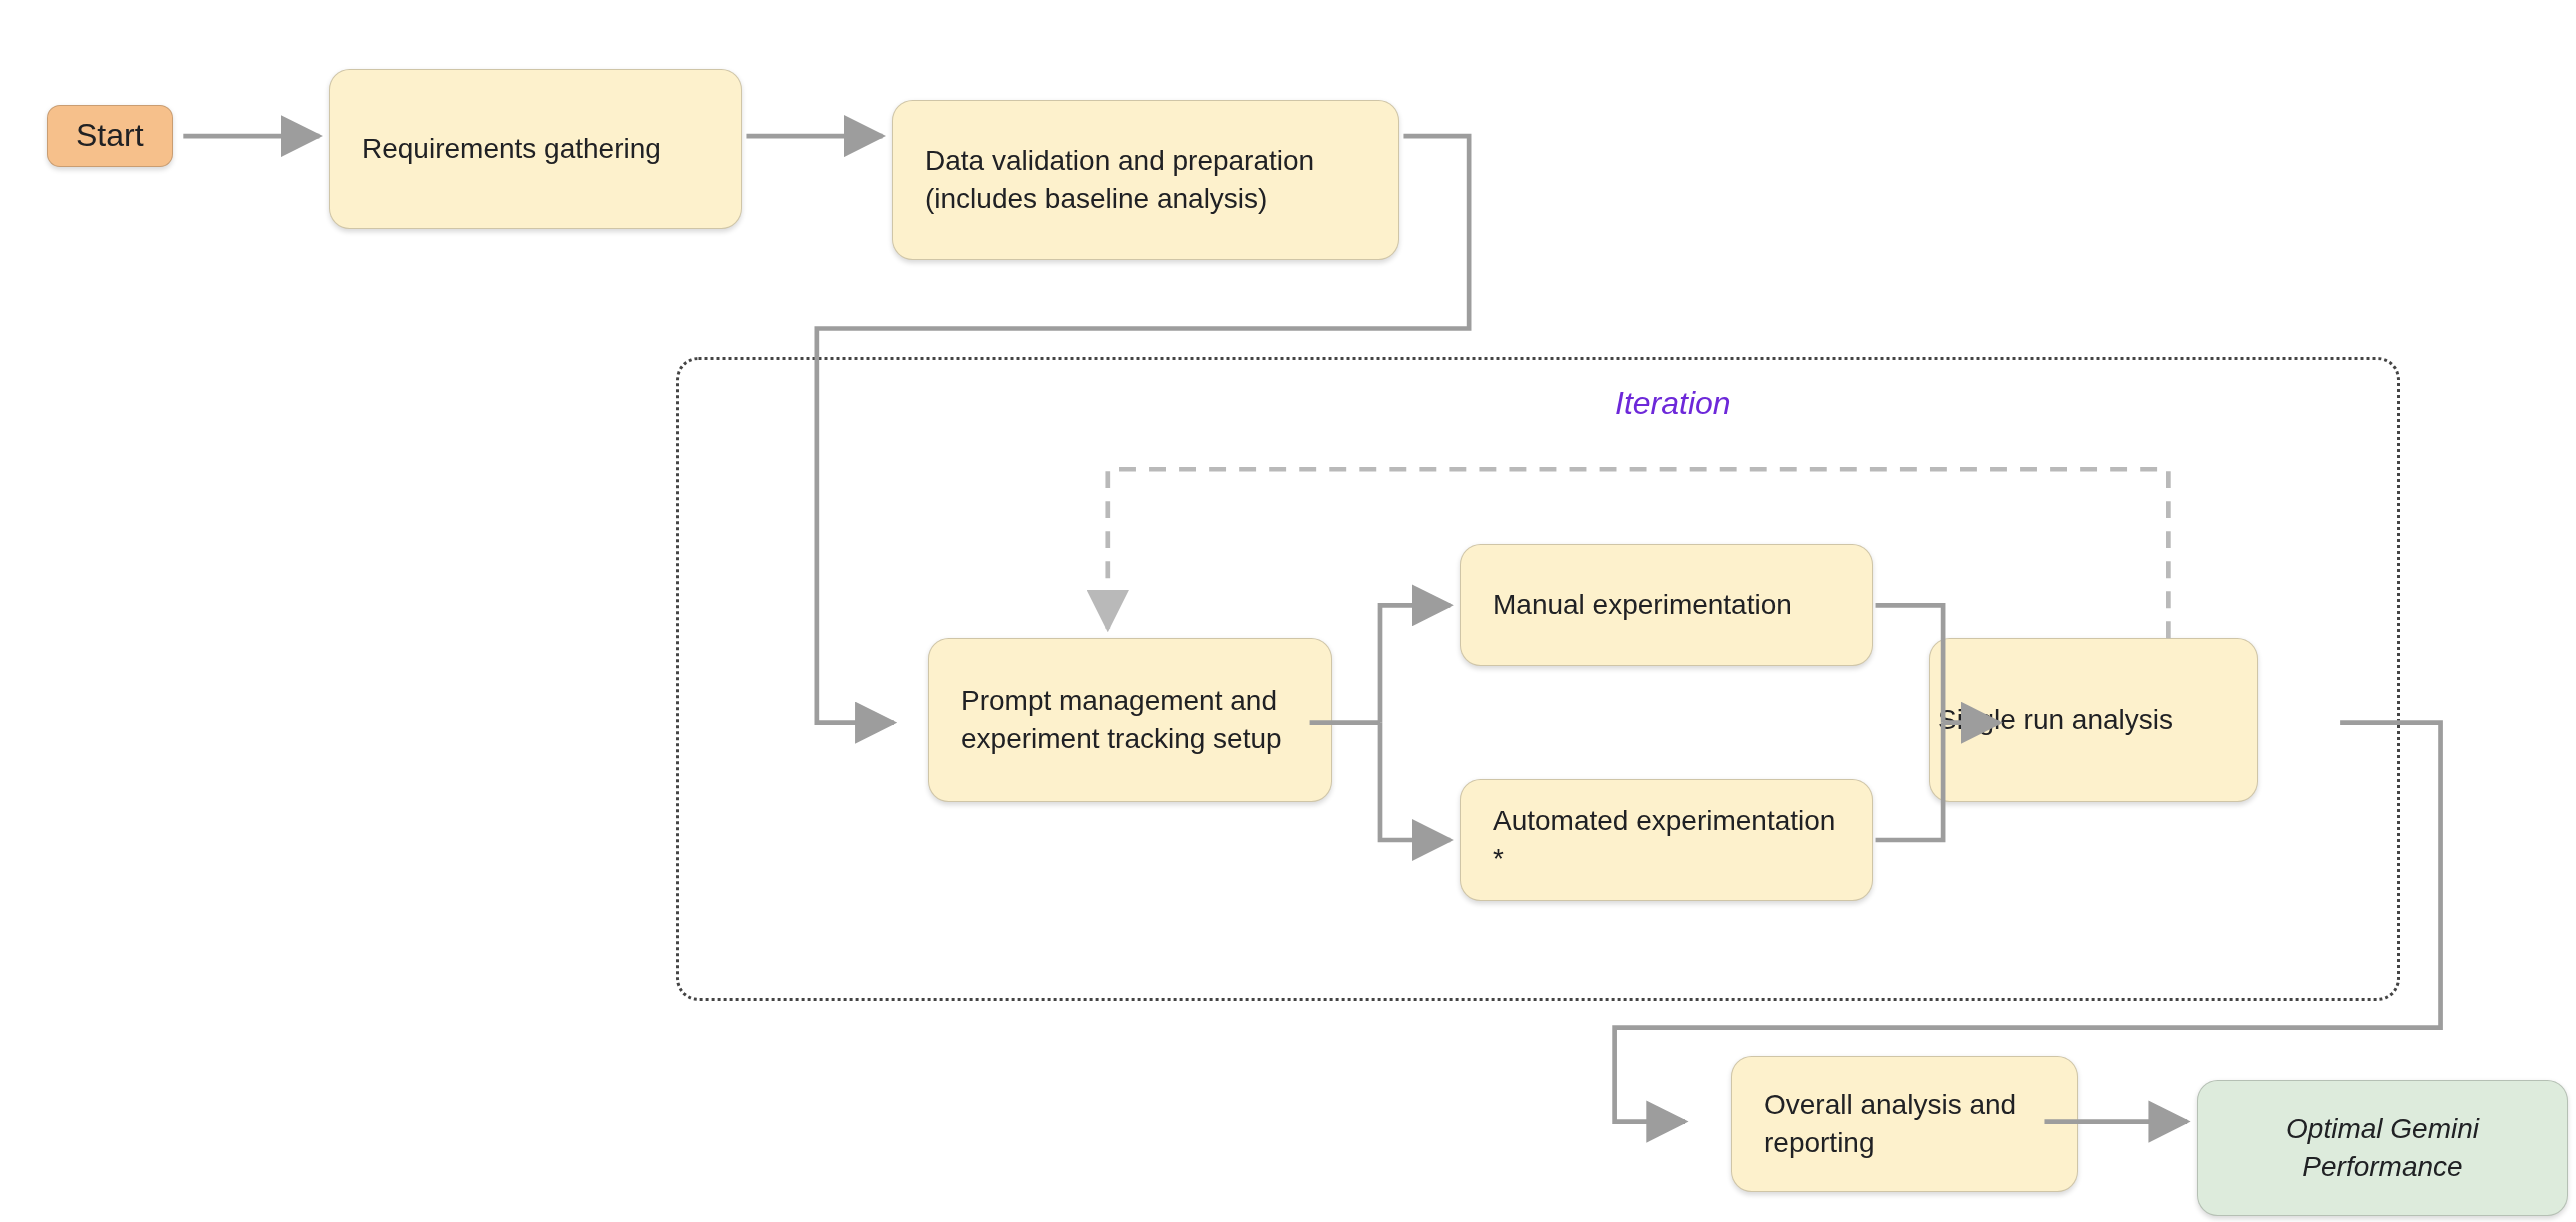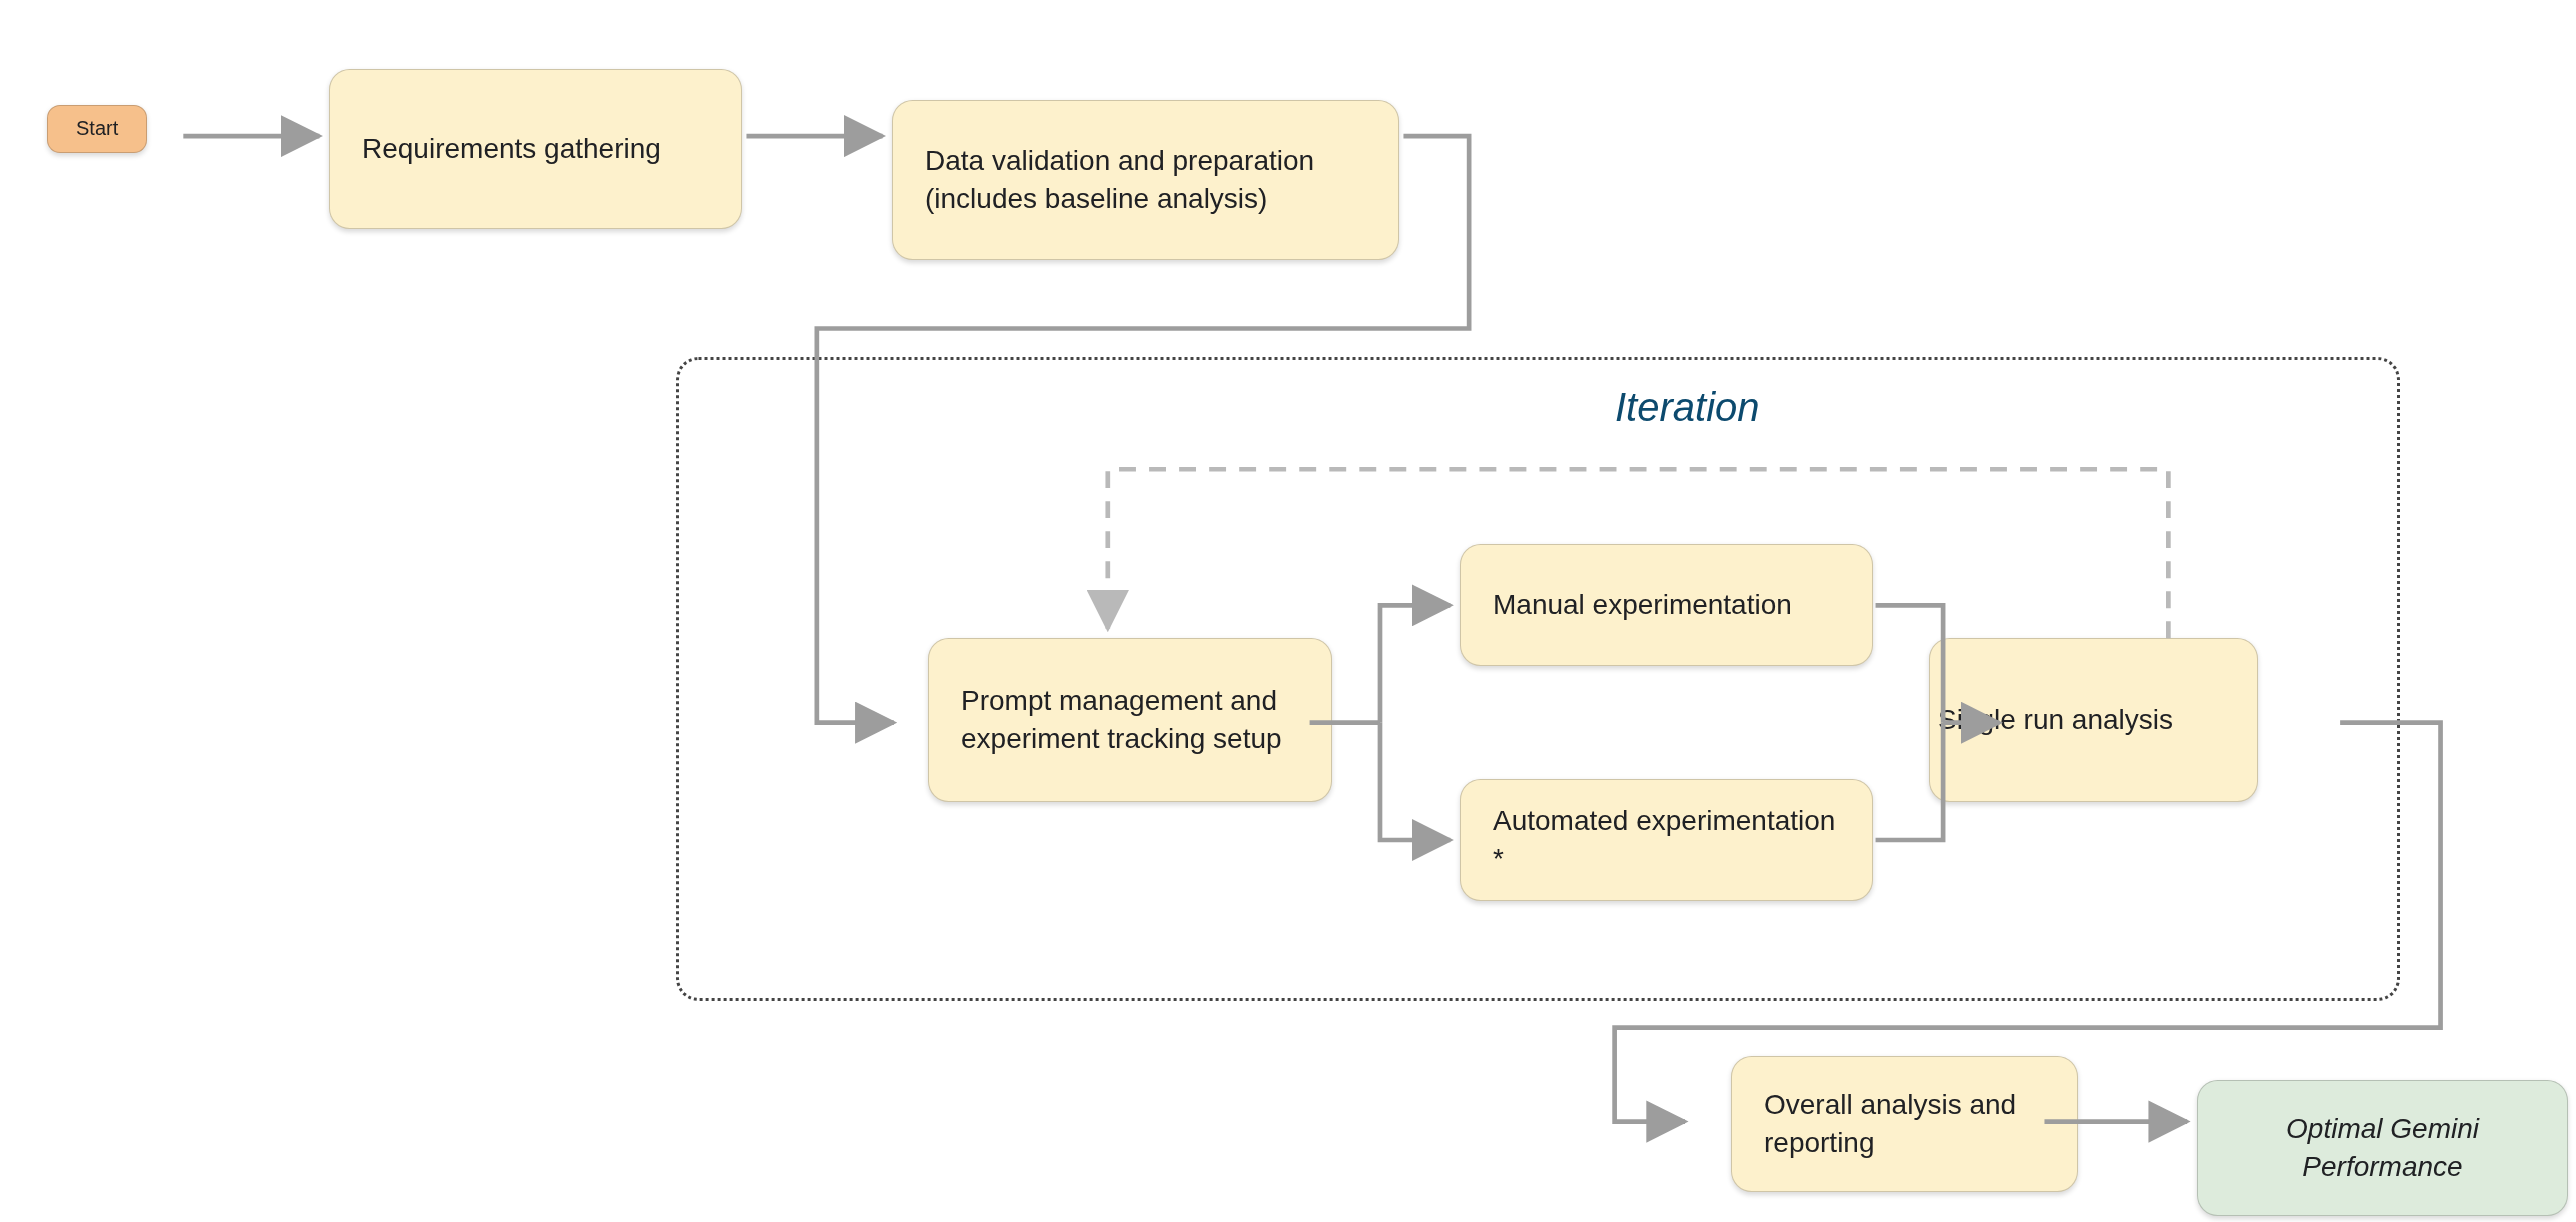--- a/index.html
+++ b/index.html
@@ -28,33 +28,33 @@
     align-items: center;
   }
   .yellow { background: #FDF1CC; }
   .green  { background: #DDEBDC; font-style: italic; text-align: center; justify-content: center; margin-top: 24px; }
   .startbox {
     position: absolute;
     background: #F6C08B;
     border: 1.4px solid rgba(0,0,0,0.18);
     border-radius: 13px;
     padding: 11.3px 28px;
-    font-size: 20px;
+    font-size: 32px;
     box-shadow: 0 2.8px 5.6px rgba(0,0,0,0.15);
   }
   .iteration-frame {
     position: absolute;
     border: 3.8px dotted #444;
     border-radius: 22.5px;
   }
   .iteration-label {
     position: absolute;
-    font-size: 40px;
+    font-size: 32px;
     font-style: italic;
-    color: #0c4a6e;
+    color: #6d28d9;
   }
   svg.overlay {
     position: absolute;
     left: 0; top: 0;
     width: 2576px;
     height: 1222px;
     pointer-events: none;
   }
 </style>
 </head>

